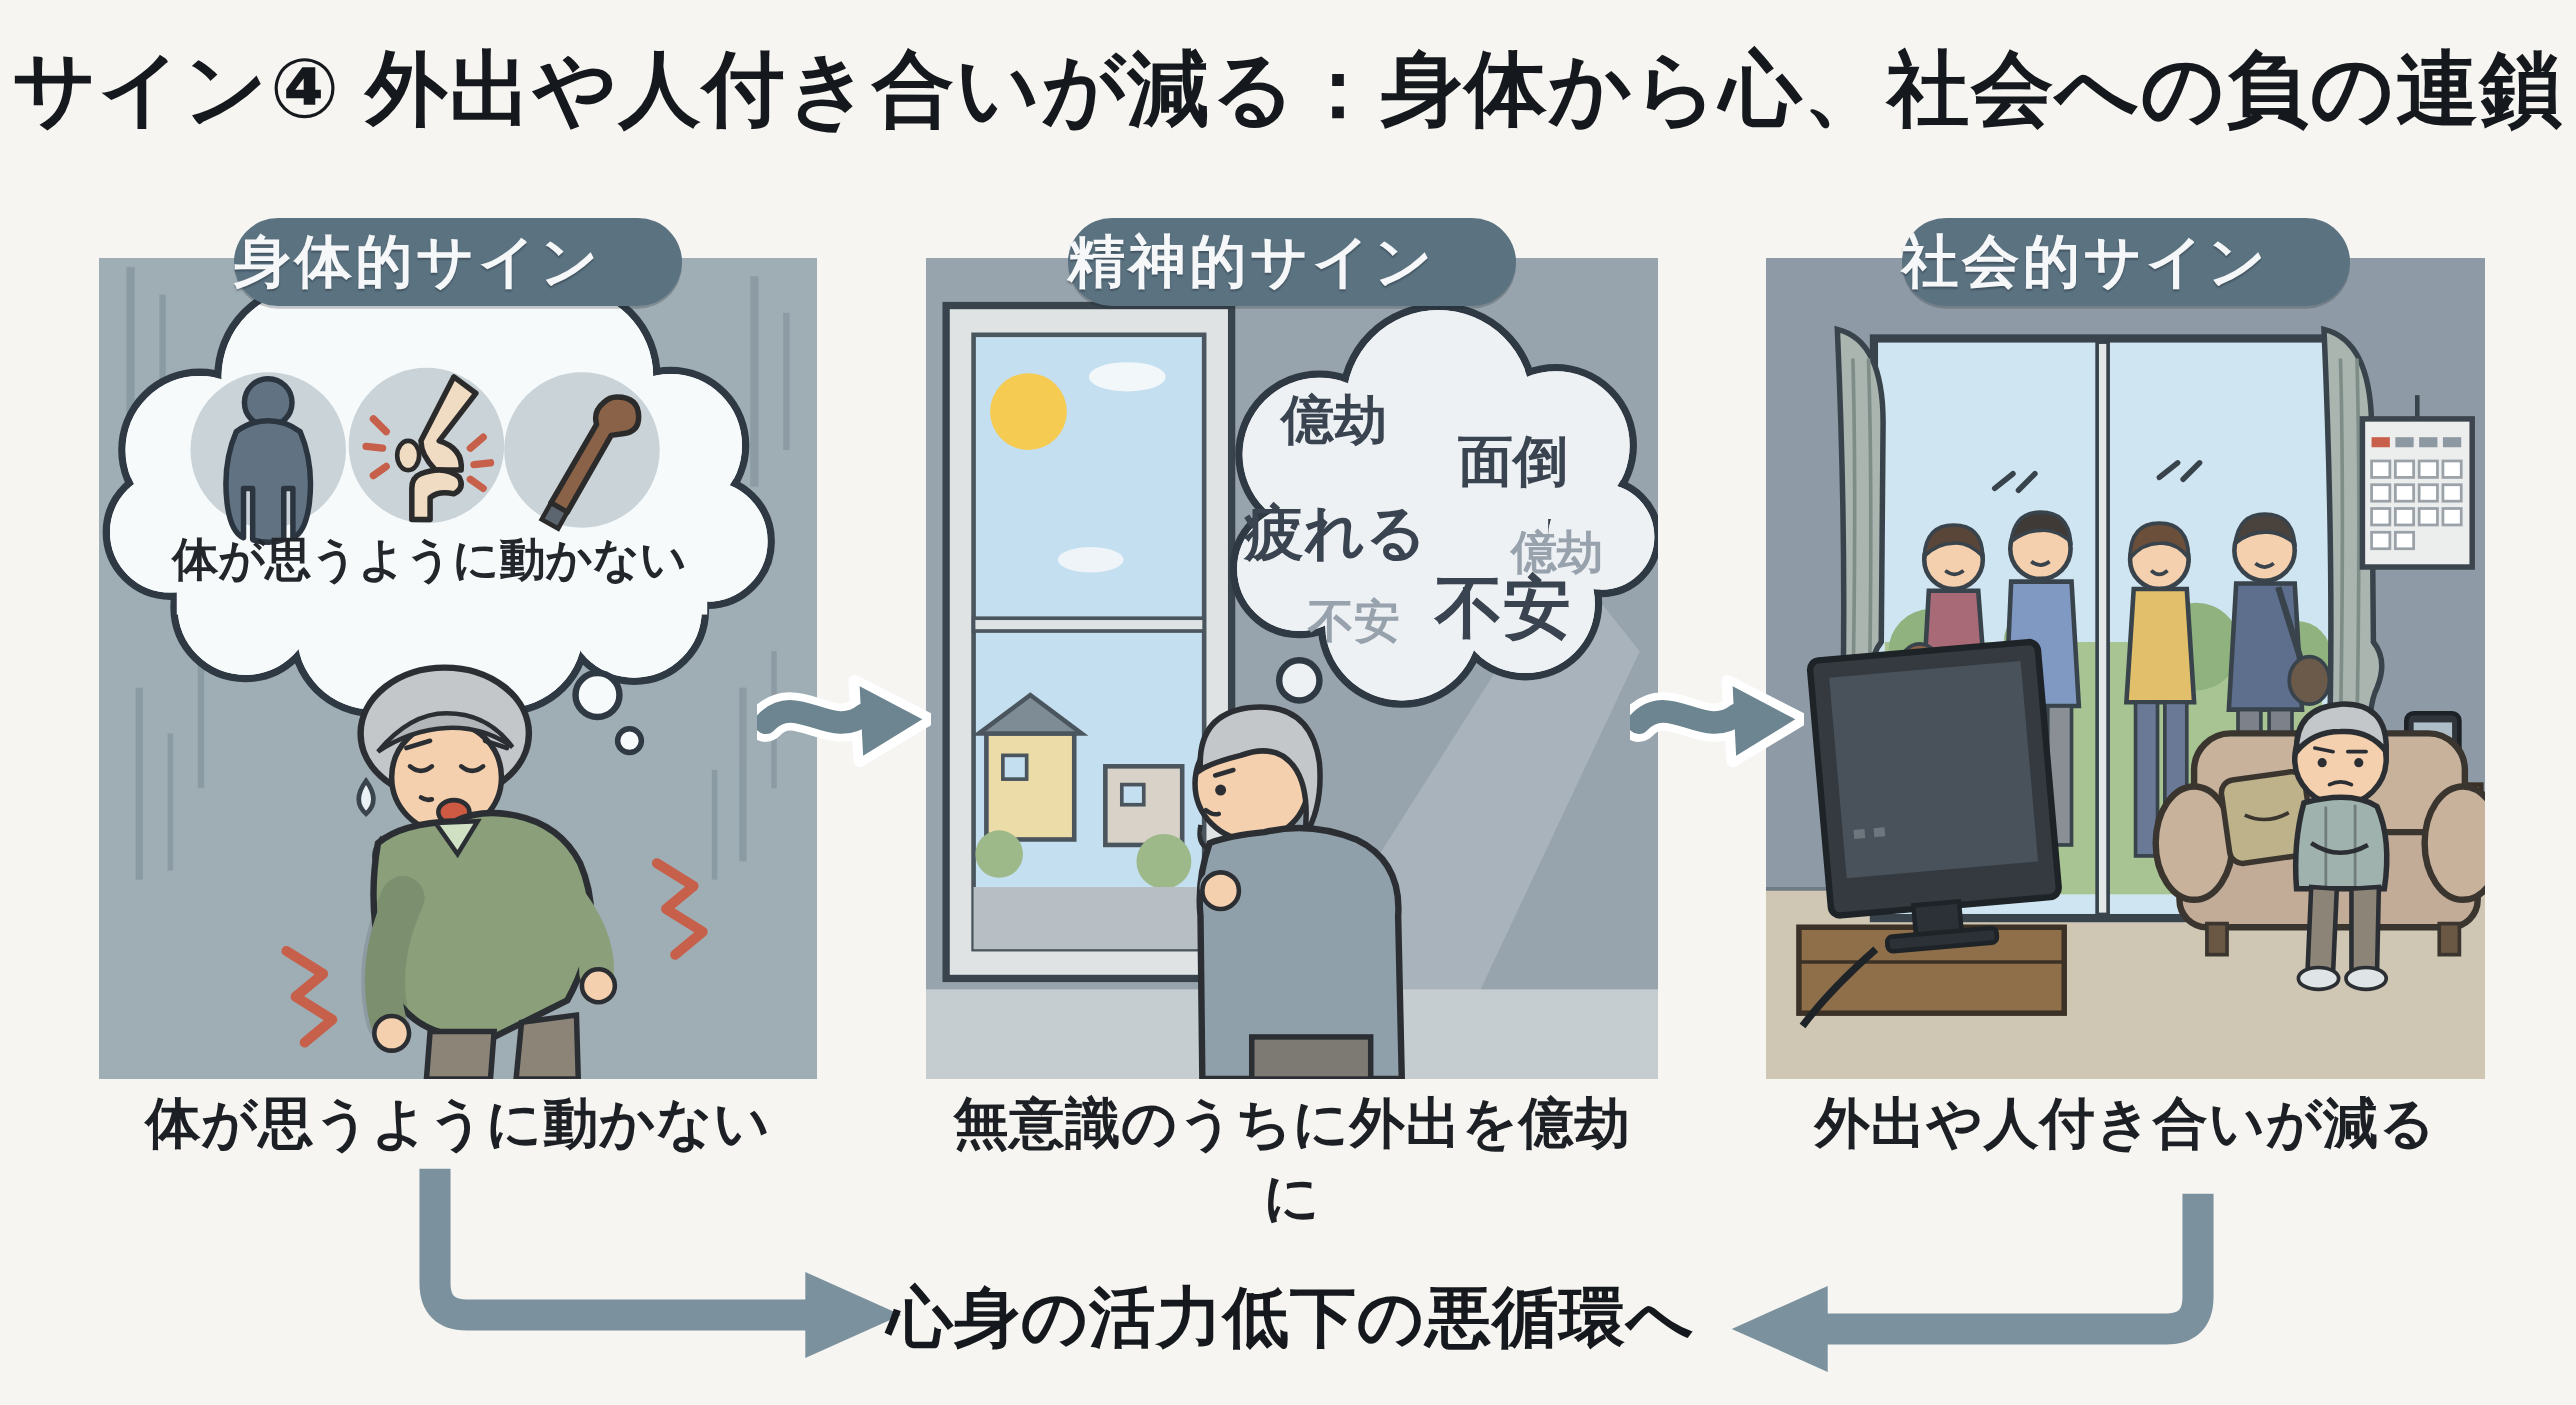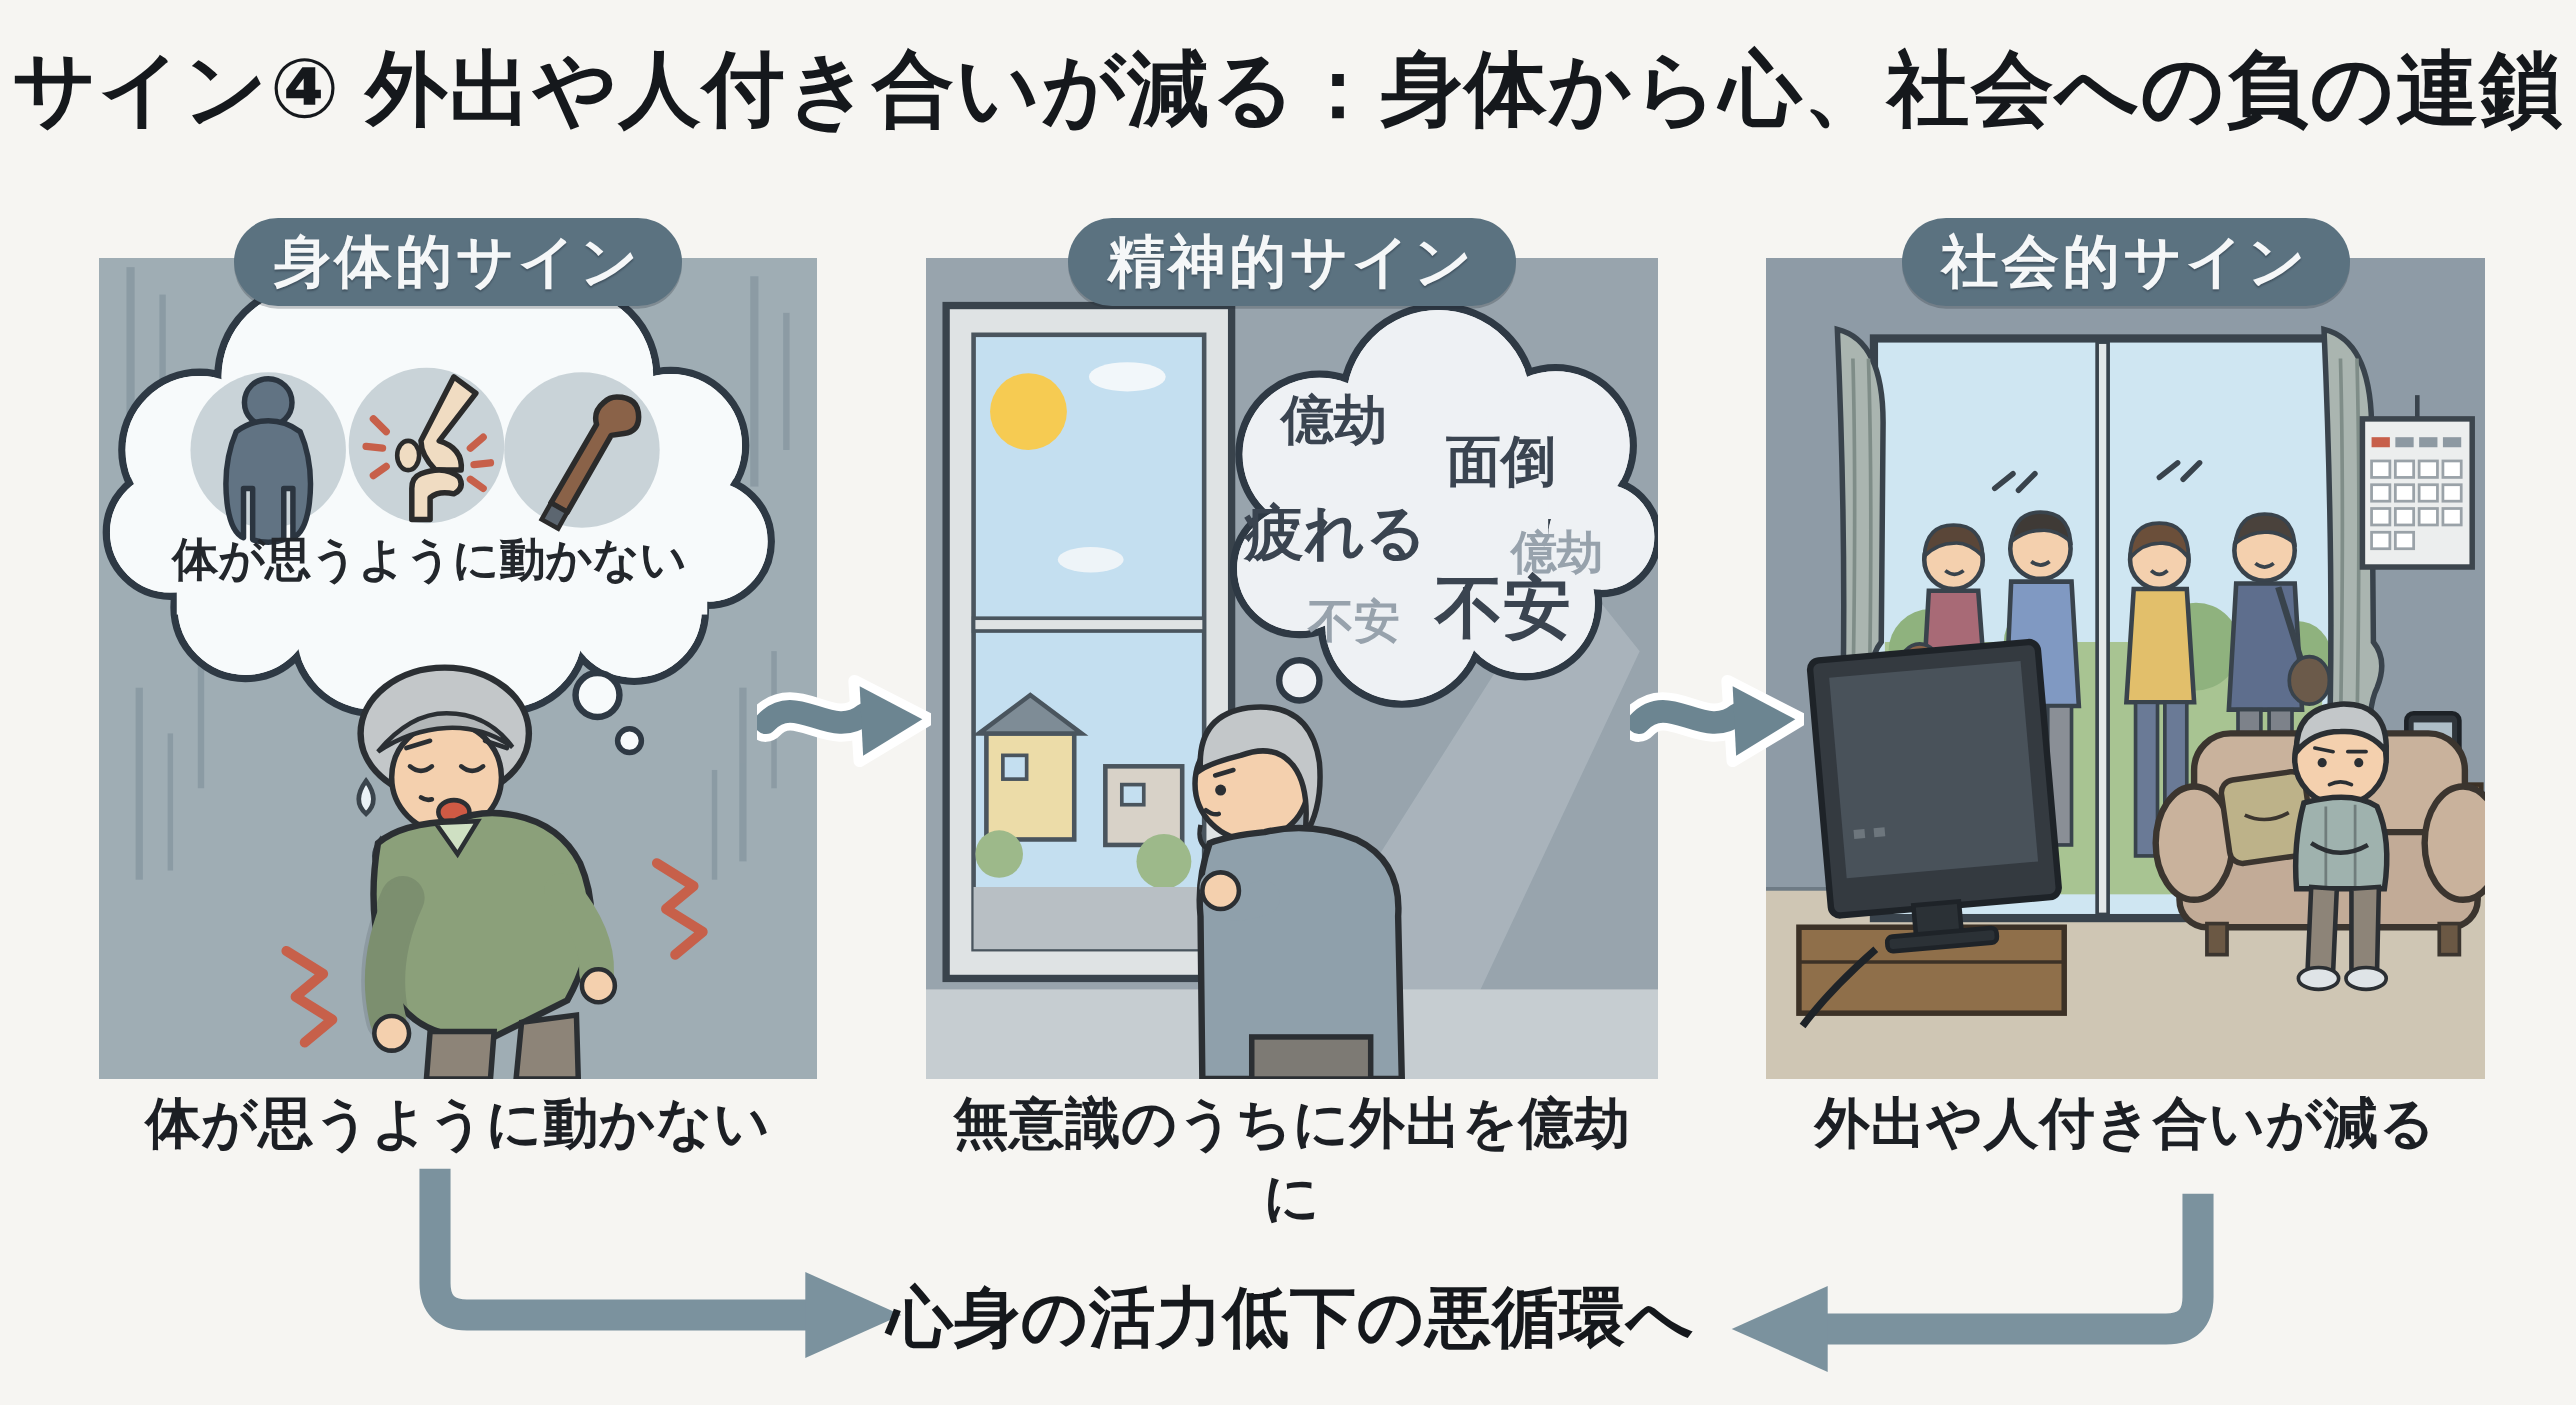--- a/index.html
+++ b/index.html
@@ -17,36 +17,36 @@
   }
   .panel{position:absolute;top:258px;width:718px;height:821px;}
   .panel .scene{position:absolute;left:0;top:0;width:100%;height:100%;display:block;}
   #panel-1{left:99px;}
   #panel-2{left:926px;width:732px;}
   #panel-3{left:1766px;width:719px;}
   .pill{
     position:absolute;top:-40px;left:50%;transform:translateX(-50%);
     min-width:448px;height:88px;border-radius:53px;
     background:#5b7280;box-shadow:0 2.7px 0 rgba(30,40,48,.25);
-    display:flex;align-items:center;justify-content:center;
+    display:flex;align-items:center;justify-content:flex-start;
     z-index:5;
   }
   .pill span{
     color:#f5f7f8;font-size:57px;font-weight:800;letter-spacing:3.7px;
     text-shadow:0 1.8px 1.8px rgba(20,30,40,.35);
   }
   .bubble1-text{
     position:absolute;left:38px;top:271px;width:585px;
     text-align:center;font-size:46px;font-weight:800;color:#23272c;z-index:4;
   }
   .bubble-word{position:absolute;font-weight:800;z-index:4;line-height:1;}
   .bubble-word.dark{color:#3a4450;}
   .bubble-word.light{color:#97a2ac;}
   .w1{left:355px;top:135px;font-size:53px;}
-  .w2{left:520px;top:176px;font-size:55px;text-align:center;}
+  .w2{left:532px;top:176px;font-size:55px;text-align:center;}
   .w3{left:318px;top:245px;font-size:60px;text-align:center;}
   .w4{left:585px;top:271px;font-size:46px;}
   .w5{left:382px;top:340px;font-size:46px;}
   .w6{left:509px;top:315px;font-size:68px;}
   .caption{
     position:absolute;top:1087px;text-align:center;
     font-size:55px;font-weight:800;color:#1c1f24;letter-spacing:0.9px;
   }
   #caption-1{left:99px;width:718px;}
   #caption-2{left:926px;width:732px;}

